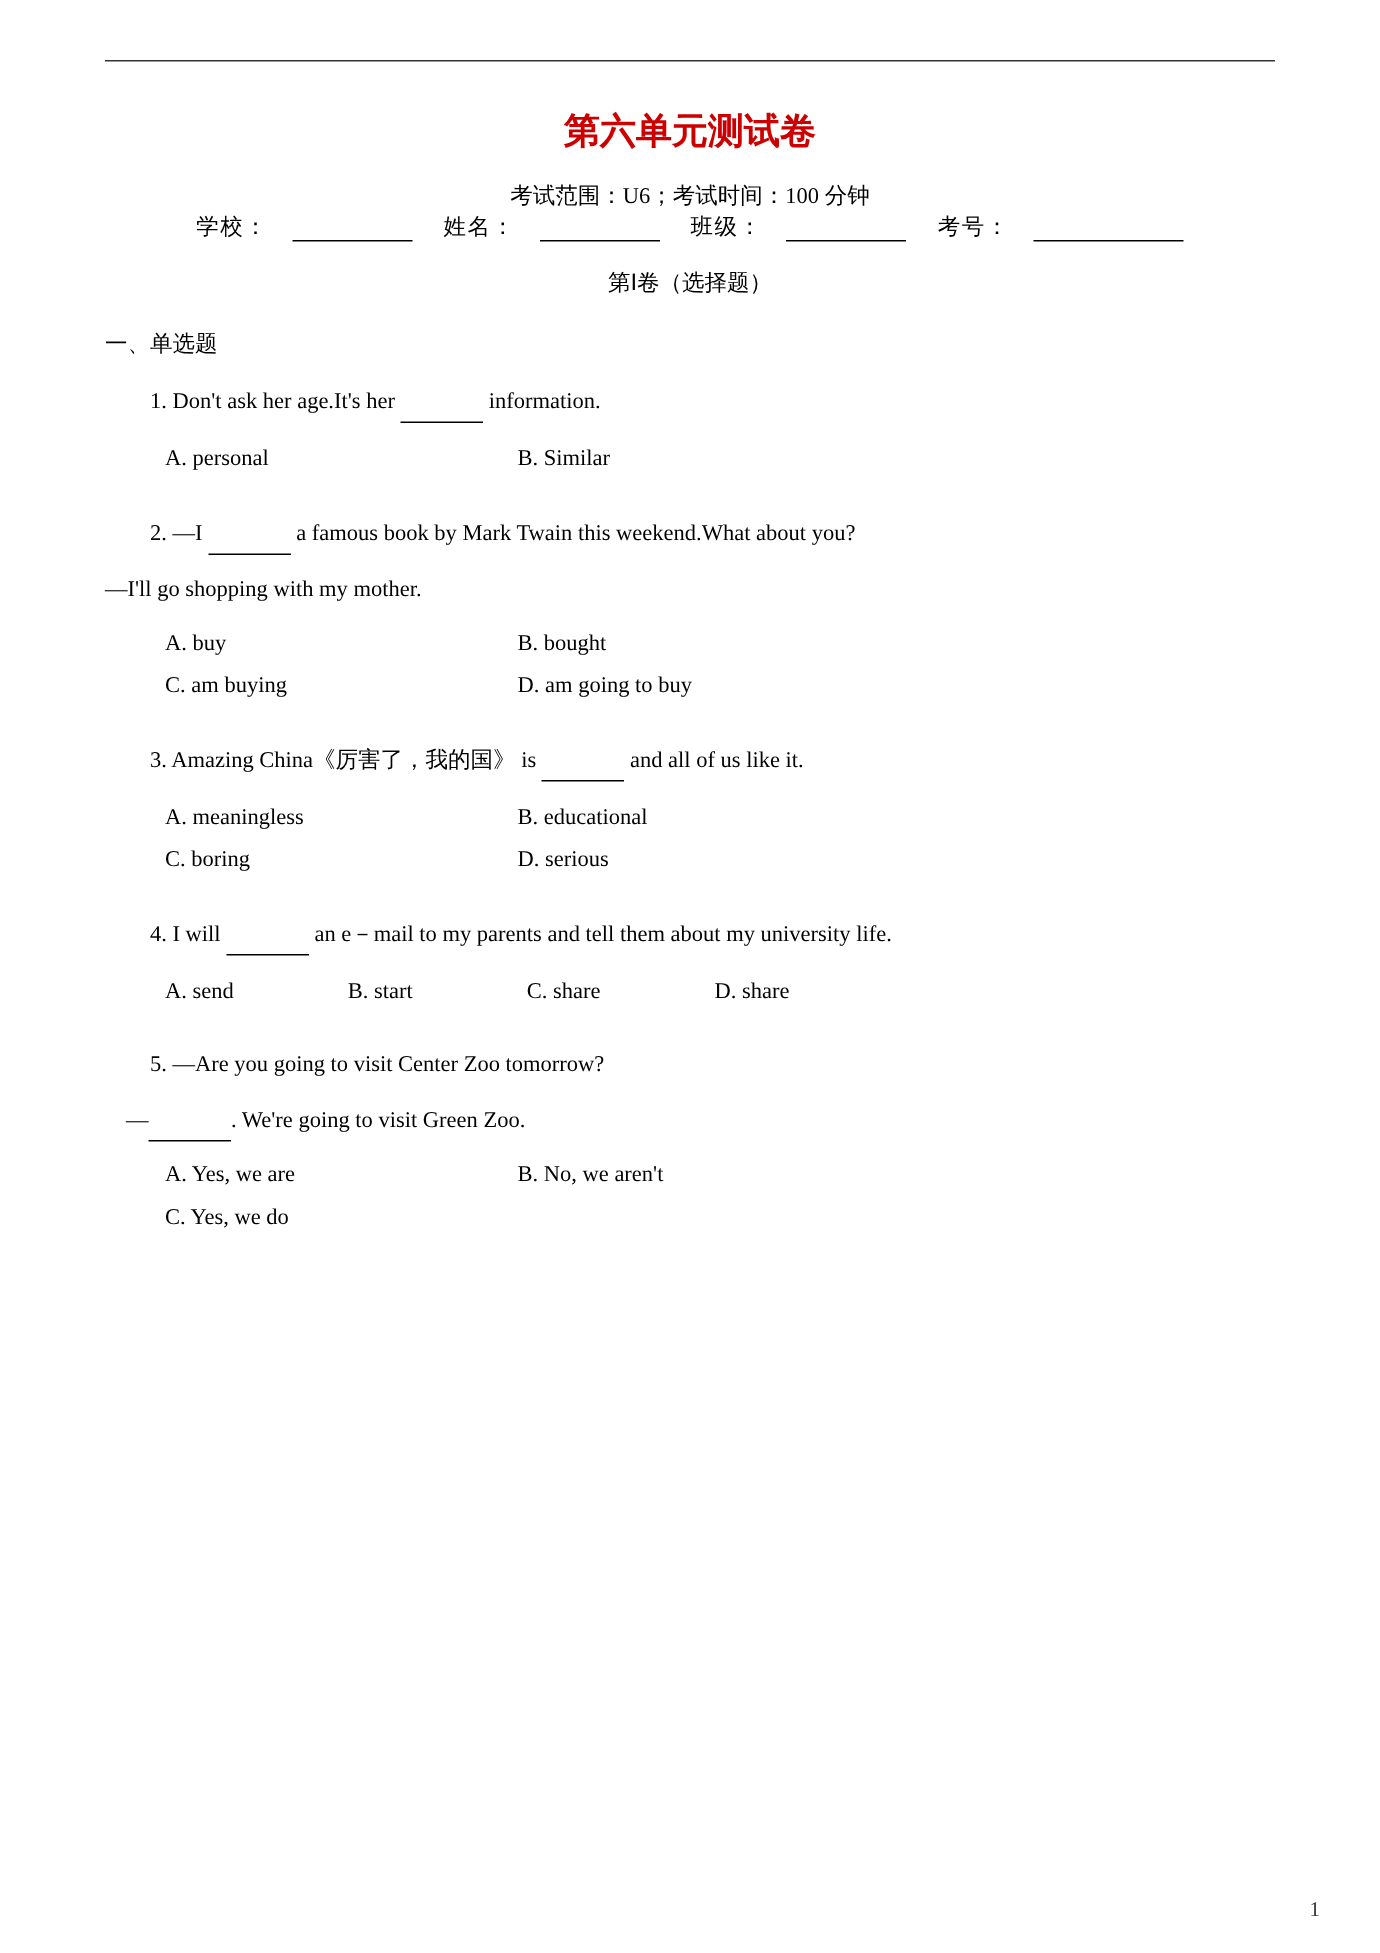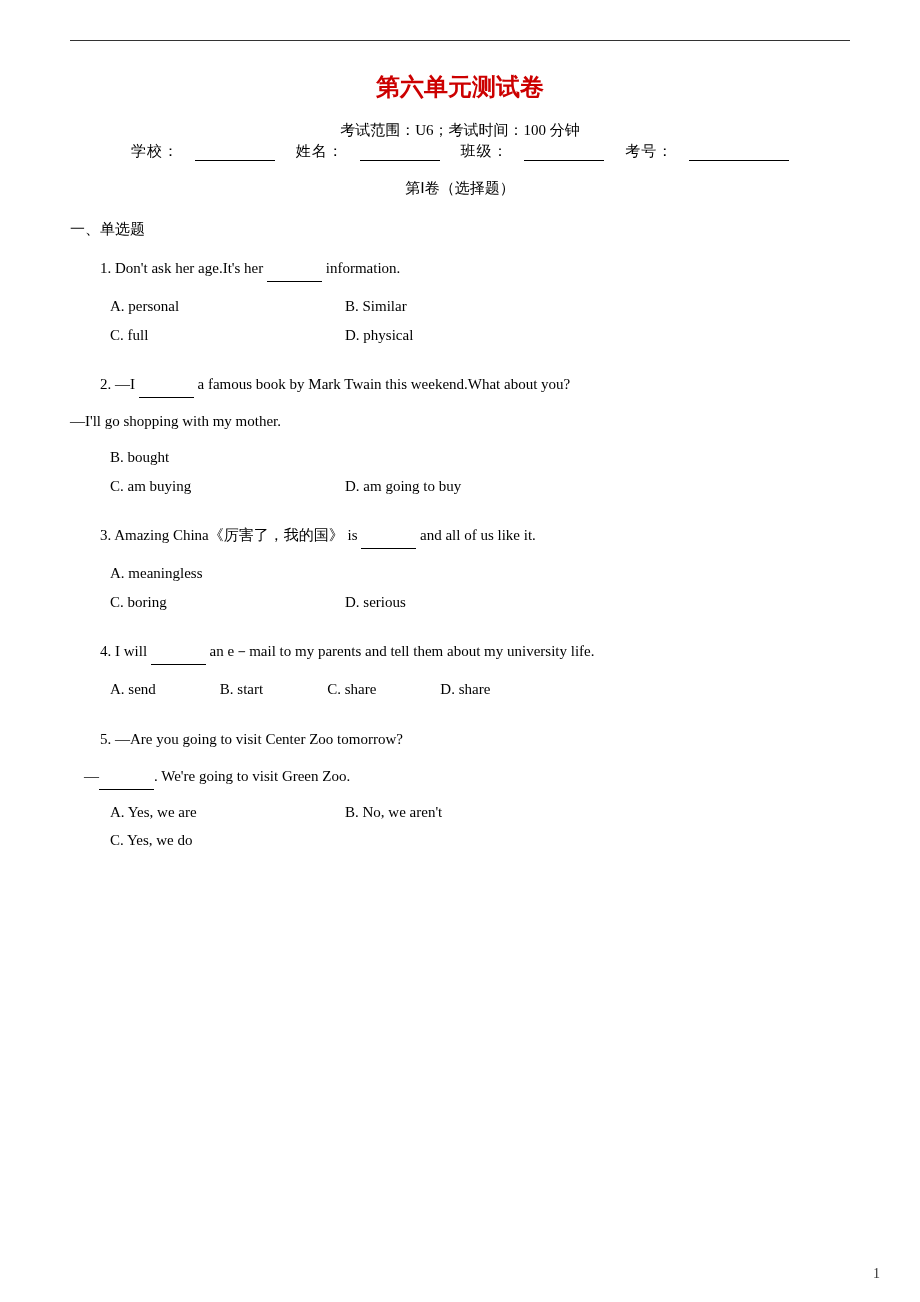--- a/index.html
+++ b/index.html
@@ -104,21 +104,21 @@
 
     .option {
       min-width: 220px;
       font-size: 15px;
     }
 
     .option-single-row {
       display: flex;
       font-size: 15px;
       line-height: 1.9;
-      gap: 4px;
+      gap: 16px;
       padding-left: 40px;
     }
 
     .option-single {
       margin-right: 60px;
       font-size: 15px;
     }
 
     .blank {
       display: inline-block;
@@ -165,54 +165,52 @@
   <div class="question">
     <div class="question-text">
       <span>1.</span>
       Don't ask her age.It's her <span class="blank"></span> information.
     </div>
     <div class="options">
       <div class="option-row">
         <span class="option">A. <span>personal</span></span>
         <span class="option">B. <span>Similar</span></span>
       </div>
-      <div class="option-row">
-        <span class="option">C. <span>full</span></span>
-        <span class="option">D. <span>physical</span></span>
-      </div>
     </div>
   </div>
 
   <div class="question">
     <div class="question-text">
       <span>2.</span>
       —I <span class="blank"></span> a famous book by Mark Twain this weekend.What about you?
     </div>
     <div class="dialogue-line">
       <span>—I'll go shopping with my mother.</span>
     </div>
     <div class="options" style="margin-top:8px;">
       <div class="option-row">
+        <span class="option">A. <span>buy</span></span>
         <span class="option">B. <span>bought</span></span>
       </div>
       <div class="option-row">
         <span class="option">C. <span>am buying</span></span>
         <span class="option" style="min-width:260px;">D. <span>am going to buy</span></span>
       </div>
     </div>
   </div>
 
   <div class="question">
     <div class="question-text">
       <span>3.</span>
       Amazing China《厉害了，我的国》 is <span class="blank"></span> and all of us like it.
     </div>
     <div class="options">
       <div class="option-row">
         <span class="option">A. <span>meaningless</span></span>
+        <span class="option">B. <span>educational</span></span>
       </div>
       <div class="option-row">
         <span class="option">C. <span>boring</span></span>
         <span class="option">D. <span>serious</span></span>
       </div>
     </div>
   </div>
 
   <div class="question">
     <div class="question-text">

